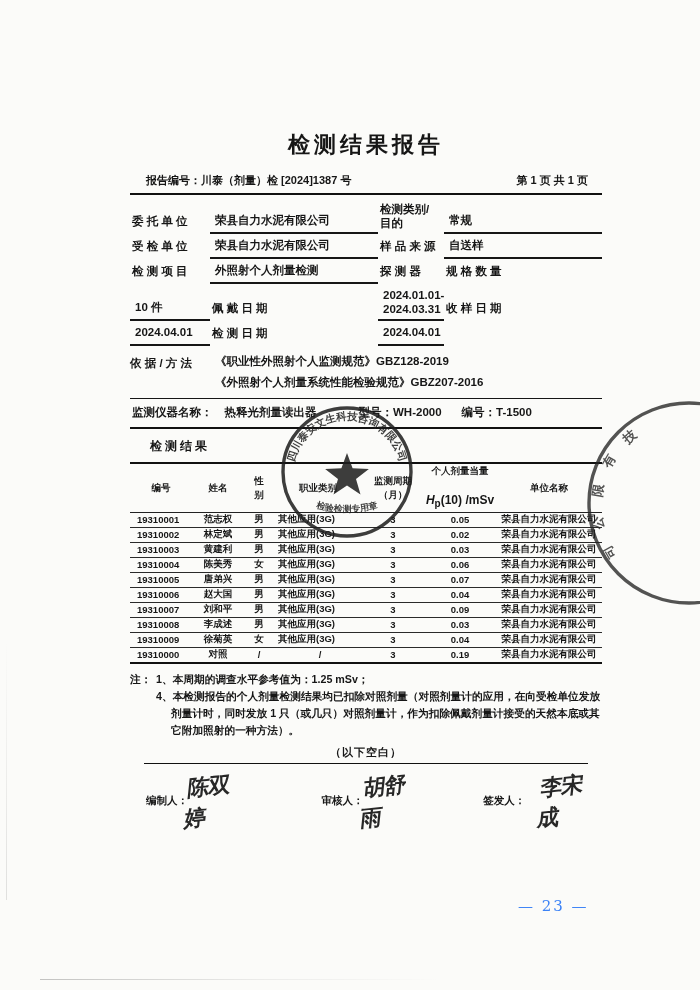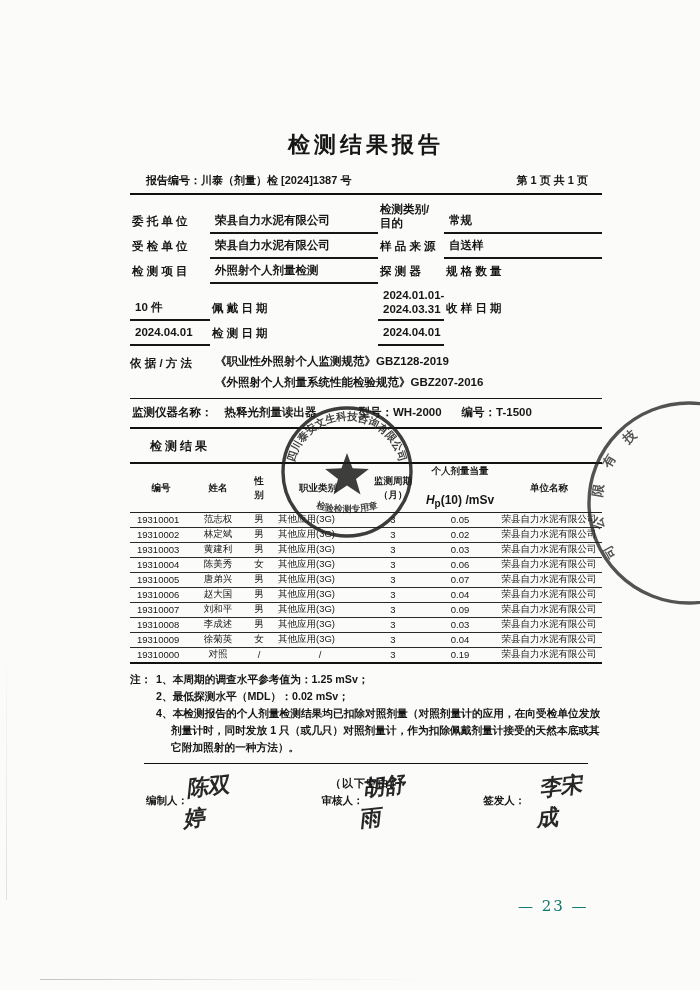--- a/index.html
+++ b/index.html
@@ -34,43 +34,43 @@
   .rule-thick{border-top:2.3px solid #111;}
 
   .section-label{font-size:12px;font-weight:bold;letter-spacing:3px;margin:9px 0 7px 20px;}
 
   
   .rtable{border-top:2.3px solid #111;border-bottom:2.3px solid #111;}
   .tgrid{display:grid;grid-template-columns:62px 52px 30px 88px 62px 72px 106px;align-items:center;}
   .thead{min-height:35px;font-size:9.5px;font-weight:bold;border-bottom:1.3px solid #222;
     text-align:center;white-space:pre-line;line-height:1.45;}
   .thead .sub{font-size:12px;text-align:center;}
-  .trow{height:14px;font-size:9.5px;font-weight:normal;border-bottom:1.2px solid #2a2a2a;text-align:center;}
+  .trow{height:14px;font-size:9.5px;font-weight:bold;border-bottom:1.2px solid #2a2a2a;text-align:center;}
   .trow:last-child{border-bottom:none;}
   .cell-id{text-align:left;padding-left:7px;}
   .cell-cat{text-align:left;padding-left:4px;}
 
   
   .notes{display:flex;font-size:10.7px;font-weight:bold;margin-top:7px;line-height:1.6;}
   .notes .nlab{width:26px;flex:none;}
   .notes .nitems{flex:1;}
   .notes .nitems div{padding-left:15px;text-indent:-15px;}
-  .blanknote{text-align:center;font-size:11px;font-weight:bold;margin-top:20px;letter-spacing:1px;}
+  .blanknote{text-align:center;font-size:11px;font-weight:bold;margin-top:6px;letter-spacing:1px;}
 
   
   .sigrule{position:absolute;top:633px;left:14px;width:444px;border-top:1.8px solid #111;}
   .sigs{position:absolute;top:639px;left:16px;width:450px;display:flex;}
   .sig-item{display:flex;align-items:center;}
   .sig-item .slab{font-size:10.5px;font-weight:bold;padding-top:2px;white-space:nowrap;}
   .sig-name{display:inline-block;font-family:"DejaVu Serif",serif;font-size:22px;font-weight:bold;
     transform:rotate(-6deg) skewX(-12deg);margin:2px 0 0 -2px;letter-spacing:-1px;opacity:.92;}
   .s2{margin-left:78px;} .s3{margin-left:64px;gap:16px;}
 
   .pageno{position:absolute;left:518px;top:897px;font-family:"DejaVu Serif",serif;
-    font-size:15px;letter-spacing:2px;color:#0f766e;}
+    font-size:15px;letter-spacing:2px;color:#3b82f6;}
 
   
   .seal1{position:absolute;left:277px;top:402px;width:140px;height:140px;opacity:.86;}
   .seal2{position:absolute;left:572px;top:398px;width:128px;height:215px;opacity:.78;}
   svg text{font-family:"Liberation Sans",sans-serif;}
 
   
   .scan-bottom{position:absolute;left:40px;bottom:10px;width:400px;height:1px;
     background:linear-gradient(to right,rgba(90,90,90,.35),rgba(120,120,120,.12) 55%,transparent);}
   .scan-left{position:absolute;left:6px;top:640px;width:1px;height:260px;
@@ -240,21 +240,20 @@
         <div>3</div>
         <div>0.19</div>
         <div>荣县自力水泥有限公司</div>
     </div>
   </div>
 
   <div class="notes">
     <div class="nlab">注：</div>
     <div class="nitems">
       <div>1、本周期的调查水平参考值为：1.25 mSv；</div>
-      <div>2、最低探测水平（MDL）：0.02 mSv；</div>
       <div>4、本检测报告的个人剂量检测结果均已扣除对照剂量（对照剂量计的应用，在向受检单位发放剂量计时，同时发放 1 只（或几只）对照剂量计，作为扣除佩戴剂量计接受的天然本底或其它附加照射的一种方法）。</div>
     </div>
   </div>
 
   <div class="blanknote">（以下空白）</div>
 
   <div class="sigrule"></div>
   <div class="sigs">
     <div class="sig-item">
       <span class="slab">编制人：</span>

